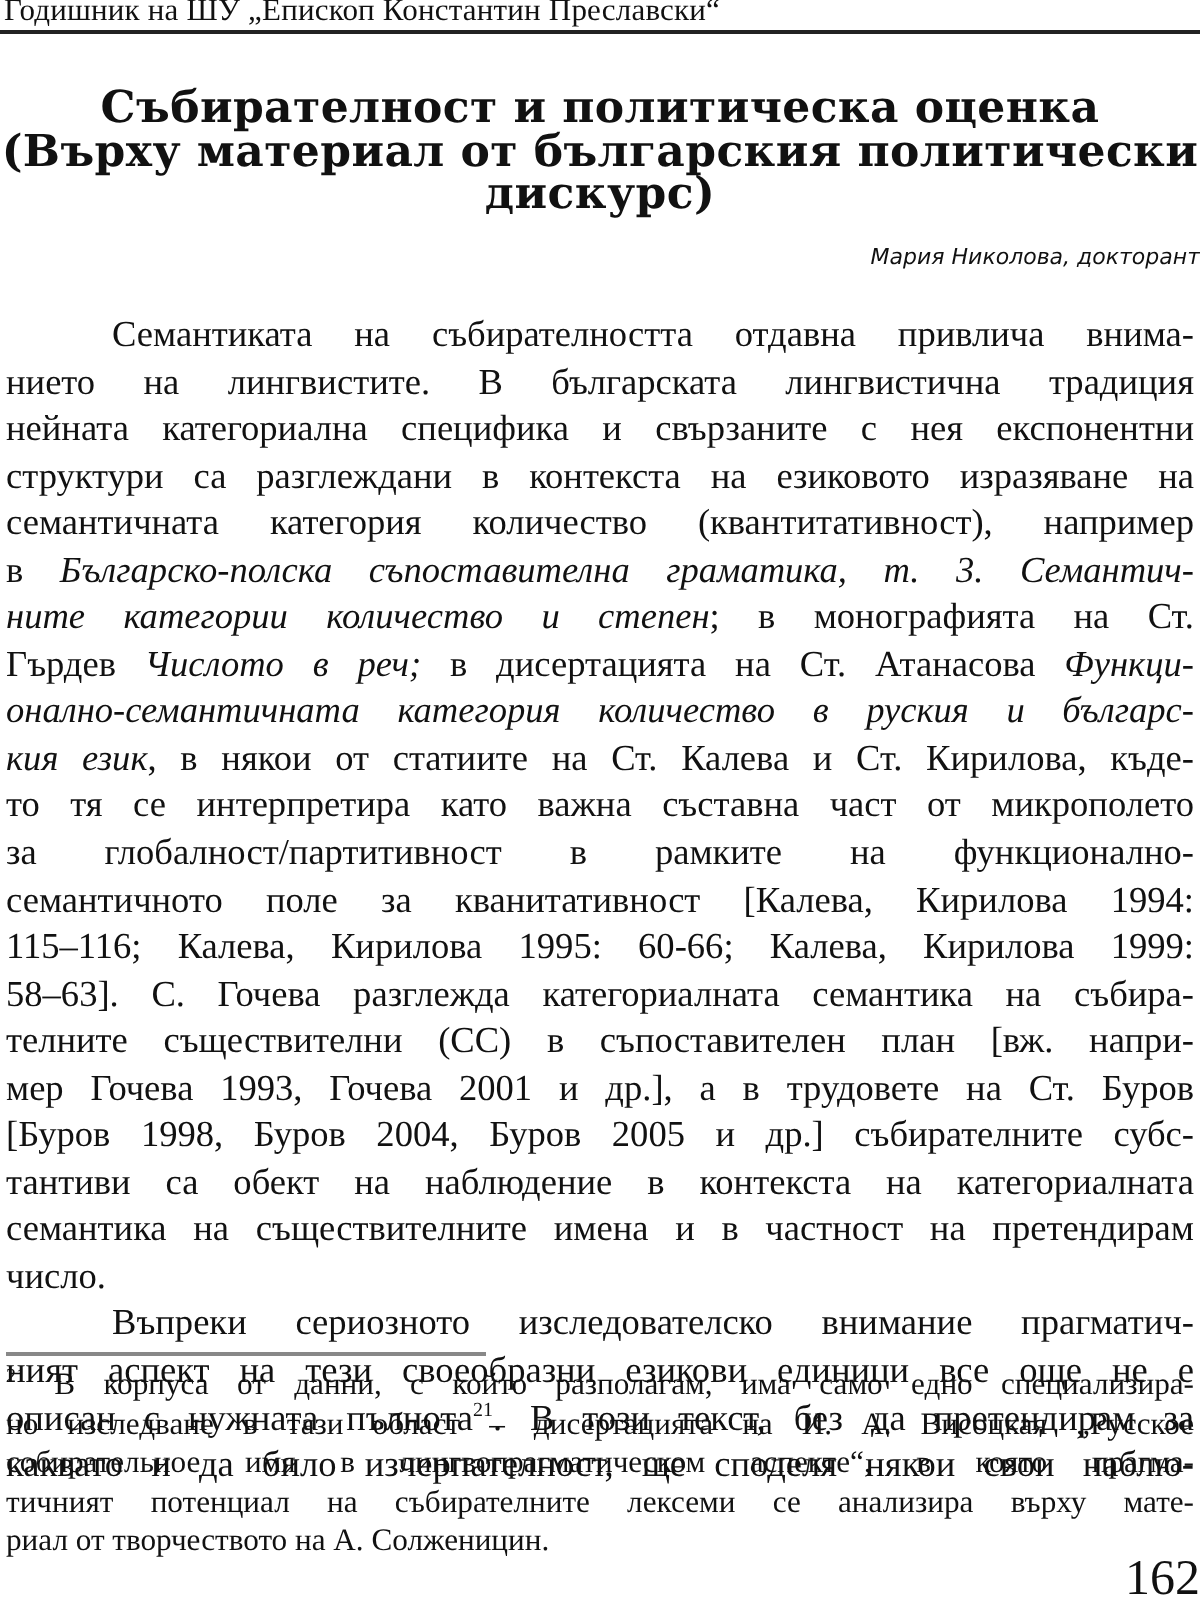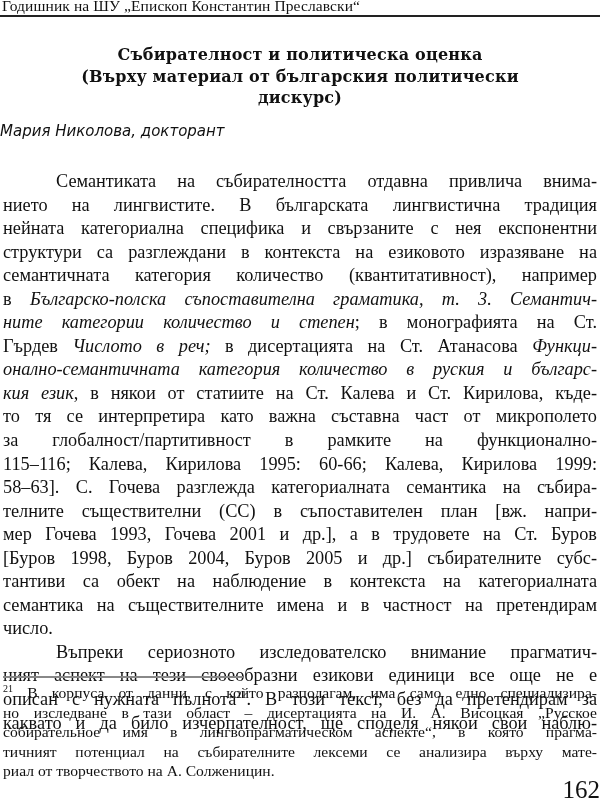--- a/index.html
+++ b/index.html
@@ -1,22 +1,22 @@
 <!DOCTYPE html>
 <html><head>
 <meta charset="utf-8">
 <style>
   html, body { margin: 0; padding: 0; background: #ffffff; }
   body { width: 600px; height: 800px; overflow: hidden; position: relative; font-family: "Liberation Serif", "DejaVu Serif", serif; color: #111; }
   .header { position: absolute; left: 0; top: 0; width: 552px; height: 14px; }
   .header-text { position: absolute; left: 2px; top: -3px; font-size: 15.5px; white-space: nowrap; letter-spacing: 0.1px; }
   .header-rule { position: absolute; left: 0; top: 15px; width: 600px; height: 2px; background: #222; }
-  .title { position: absolute; left: 0; top: 44px; width: 600px; text-align: center; font-family: "DejaVu Serif", serif; font-weight: bold; font-size: 16px; line-height: 21.5px; letter-spacing: 0.2px; }
-  .author { position: absolute; left: 0; top: 122px; width: 600px; text-align: left; font-family: "DejaVu Sans", sans-serif; font-style: italic; font-size: 15px; }
-  .body-text { position: absolute; left: 3px; top: 170px; width: 594px; font-size: 18.3px; line-height: 23.55px; text-align: justify; }
+  .title { position: absolute; left: 0; top: 44px; width: 600px; text-align: center; font-family: "DejaVu Serif", serif; font-weight: bold; font-size: 22px; line-height: 21.5px; letter-spacing: 0.2px; }
+  .author { position: absolute; left: 0; top: 122px; width: 600px; text-align: right; font-family: "DejaVu Sans", sans-serif; font-style: italic; font-size: 11px; }
+  .body-text { position: absolute; left: 3px; top: 156px; width: 594px; font-size: 18.3px; line-height: 23.55px; text-align: justify; }
   .body-text .line { display: block; text-align: justify; text-align-last: justify; white-space: nowrap; }
   .body-text .line.last { text-align-last: left; }
   .body-text .line.indent { padding-left: 53px; }
   em { font-style: italic; }
   sup { font-size: 10px; line-height: 0; vertical-align: 7px; }
   .fn-rule { position: absolute; left: 3px; top: 676px; width: 240px; height: 2px; background: #888; }
   .footnote { position: absolute; left: 3px; top: 683px; width: 594px; font-size: 15.6px; line-height: 19.6px; }
   .footnote .line { display: block; white-space: nowrap; text-align: justify; text-align-last: justify; }
   .footnote .line.last { text-align-last: left; }
   .fn-mark { font-size: 10px; vertical-align: 6px; line-height: 0; }
@@ -45,20 +45,21 @@
     <span class="line">нейната категориална специфика и свързаните с нея експонентни</span>
     <span class="line">структури са разглеждани в контекста на езиковото изразяване на</span>
     <span class="line">семантичната категория количество (квантитативност), например</span>
     <span class="line"><span>в </span><em>Българско-полска съпоставителна граматика, т. 3. Семантич-</em></span>
     <span class="line"><em>ните категории количество и степен</em><span>; в монографията на Ст.</span></span>
     <span class="line"><span>Гърдев </span><em>Числото в реч;</em><span> в дисертацията на Ст. Атанасова </span><em>Функци-</em></span>
     <span class="line"><em>онално-семантичната категория количество в руския и българс-</em></span>
     <span class="line"><em>кия език</em><span>, в някои от статиите на Ст. Калева и Ст. Кирилова, къде-</span></span>
     <span class="line">то тя се интерпретира като важна съставна част от микрополето</span>
     <span class="line">за глобалност/партитивност в рамките на функционално-</span>
+    <span class="line">семантичното поле за кванитативност [Калева, Кирилова 1994:</span>
     <span class="line">115–116; Калева, Кирилова 1995: 60-66; Калева, Кирилова 1999:</span>
     <span class="line">58–63]. С. Гочева разглежда категориалната семантика на събира-</span>
     <span class="line">телните съществителни (СС) в съпоставителен план [вж. напри-</span>
     <span class="line">мер Гочева 1993, Гочева 2001 и др.], а в трудовете на Ст. Буров</span>
     <span class="line">[Буров 1998, Буров 2004, Буров 2005 и др.] събирателните субс-</span>
     <span class="line">тантиви са обект на наблюдение в контекста на категориалната</span>
     <span class="line">семантика на съществителните имена и в частност на претендирам</span>
     <span class="line last">число.</span>
   </div>
   <div>

